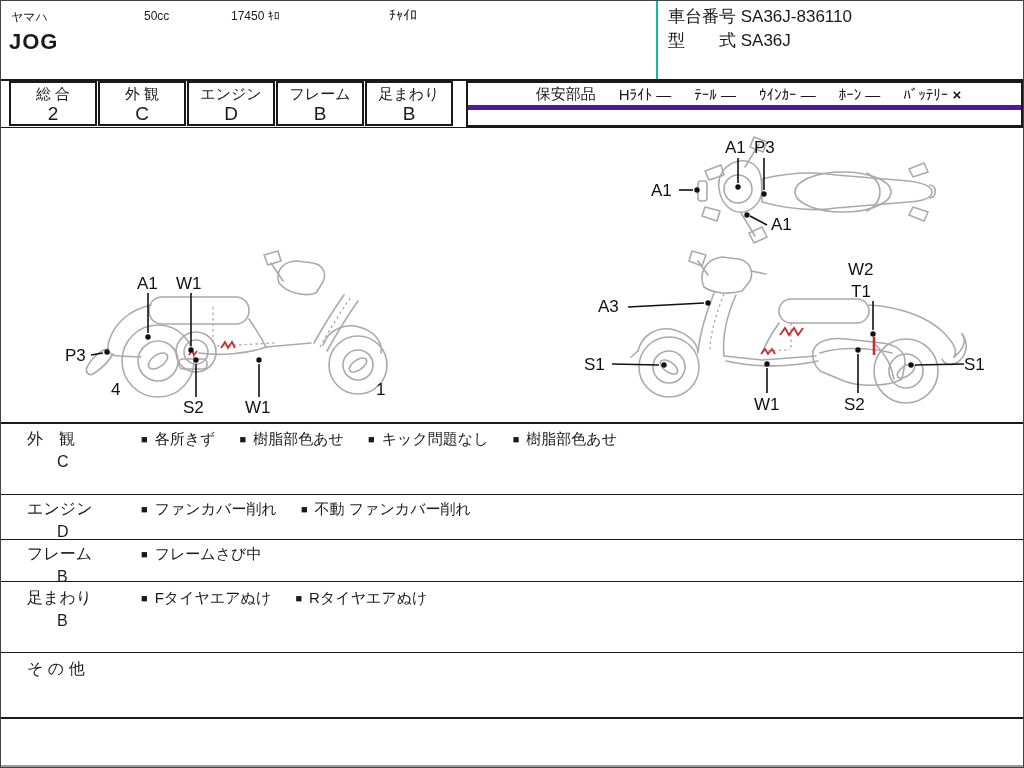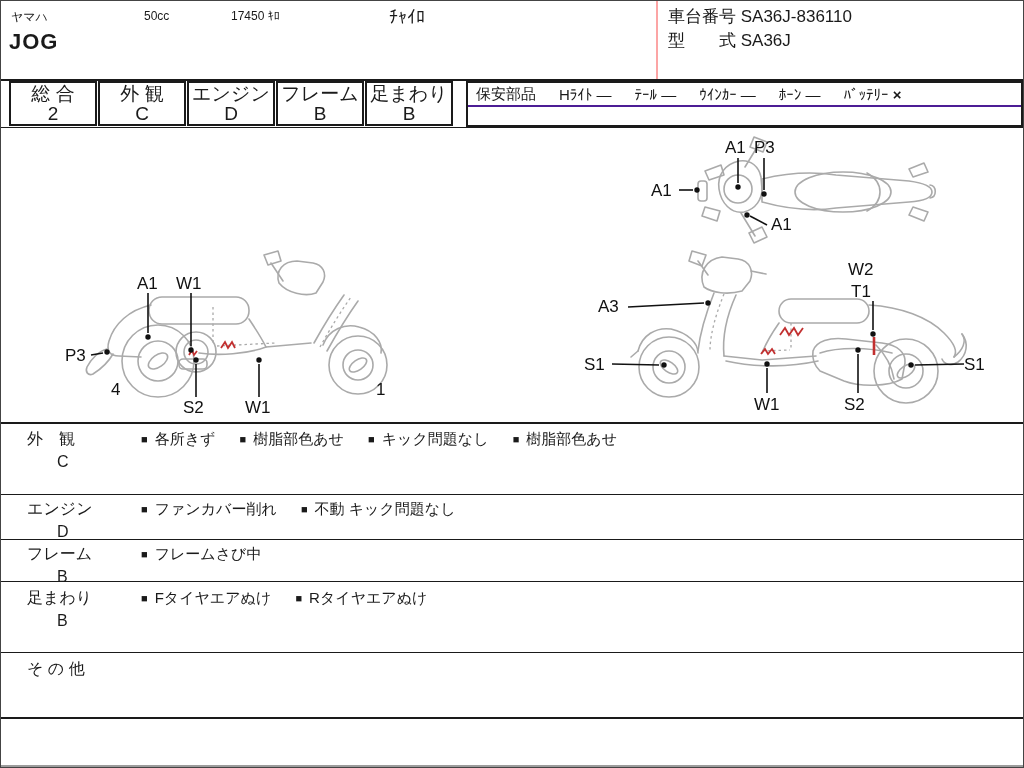--- a/index.html
+++ b/index.html
@@ -6,34 +6,34 @@
   #sheet{
     position:relative;width:1024px;height:768px;background:#ffffff;
     font-family:"Liberation Sans","DejaVu Sans",sans-serif;color:#1a1a1a;
     border:1px solid #444;box-sizing:border-box;overflow:hidden;
   }
   .abs{position:absolute;}
   .hline{position:absolute;left:0;width:1024px;background:#1a1a1a;}
   
   .h-txt{font-size:12px;white-space:nowrap;}
   .h-model{font-size:22px;font-weight:600;letter-spacing:1px;}
-  .info-box{left:655px;top:0;width:367px;height:78px;border-left:2px solid #fca5a5;
+  .info-box{left:655px;top:0;width:367px;height:78px;border-left:2px solid #14b8a6;
     box-sizing:border-box;padding:4px 0 0 10px;}
   .info-line{font-size:17px;line-height:24px;white-space:nowrap;}
   .info-line .lbl{display:inline-block;}
   
   .gcell{position:absolute;top:80px;height:45px;width:88px;border:2px solid #1a1a1a;
     box-sizing:border-box;text-align:center;background:#fff;}
-  .gcell .glabel{font-size:19px;line-height:20px;margin-top:1px;}
+  .gcell .glabel{font-size:15px;line-height:20px;margin-top:1px;}
   .gcell .gvalue{font-size:19px;line-height:20px;}
   .safety-box{left:465px;top:80px;width:557px;height:46px;border:2px solid #1a1a1a;
     box-sizing:border-box;}
   .safety-row{height:21px;display:flex;align-items:center;font-size:15px;
     padding-left:8px;white-space:nowrap;}
-  .safety-row.first{border-bottom:2px solid #4c1d95;height:22px;}
+  .safety-row.first{border-bottom:5px solid #4c1d95;height:22px;justify-content:center;}
   .safety-row .sp-item{margin-left:23px;}
   .safety-row .mark-x{font-weight:700;}
   .key-val{margin-left:22px;}
   
   svg text{font-size:17px;fill:#111;font-family:"Liberation Sans","DejaVu Sans",sans-serif;}
   .sketch{stroke:#aaaaaa;stroke-width:1.6;fill:none;stroke-linecap:round;stroke-linejoin:round;}
   .sketch-dot{stroke:#aaaaaa;stroke-width:1.3;fill:none;stroke-dasharray:2.5 3;}
   .mark{stroke:#c23030;stroke-width:1.8;fill:none;}
   .callout{stroke:#111;stroke-width:1.6;fill:none;}
   .dot{fill:#111;stroke:none;}
@@ -47,21 +47,21 @@
   .bottom-strip{left:0;top:764px;width:1024px;height:4px;background:#9c9c9c;}
 </style>
 </head>
 <body>
 
 <div id="sheet">
 
   <div class="abs h-txt" style="left:10px;top:8px;">ヤマハ</div>
   <div class="abs h-txt" style="left:120px;top:8px;margin-left:23px;">50cc</div>
   <div class="abs h-txt" style="left:230px;top:8px;">17450 ｷﾛ</div>
-  <div class="abs h-txt" style="left:388px;top:6px;font-size:18px;">ﾁｬｲﾛ</div>
+  <div class="abs h-txt" style="left:388px;top:6px;font-size:14px;">ﾁｬｲﾛ</div>
   <div class="abs h-model" style="left:8px;top:28px;">JOG</div>
 
   <div class="abs info-box">
     <div class="info-line">
       <span class="lbl">車台番号</span>
       <span>SA36J-836110</span>
     </div>
     <div class="info-line">
       <span class="lbl">型　　式</span>
       <span>SA36J</span>
@@ -271,21 +271,21 @@
     </div>
   </div>
 
   <div class="cond-row" style="top:498px;">
     <div class="cond-label">
       <div>エンジン</div>
       <div class="cond-grade">D</div>
     </div>
     <div class="cond-items">
       <span class="citem"><span class="bullet">■</span><span>ファンカバー削れ</span></span>
-      <span class="citem"><span class="bullet">■</span><span>不動 キック問題なし</span></span>
+      <span class="citem"><span class="bullet">■</span><span>不動 ファンカバー削れ</span></span>
     </div>
   </div>
 
   <div class="cond-row" style="top:543px;">
     <div class="cond-label">
       <div>フレーム</div>
       <div class="cond-grade">B</div>
     </div>
     <div class="cond-items">
       <span class="citem"><span class="bullet">■</span><span>フレームさび中</span></span>

